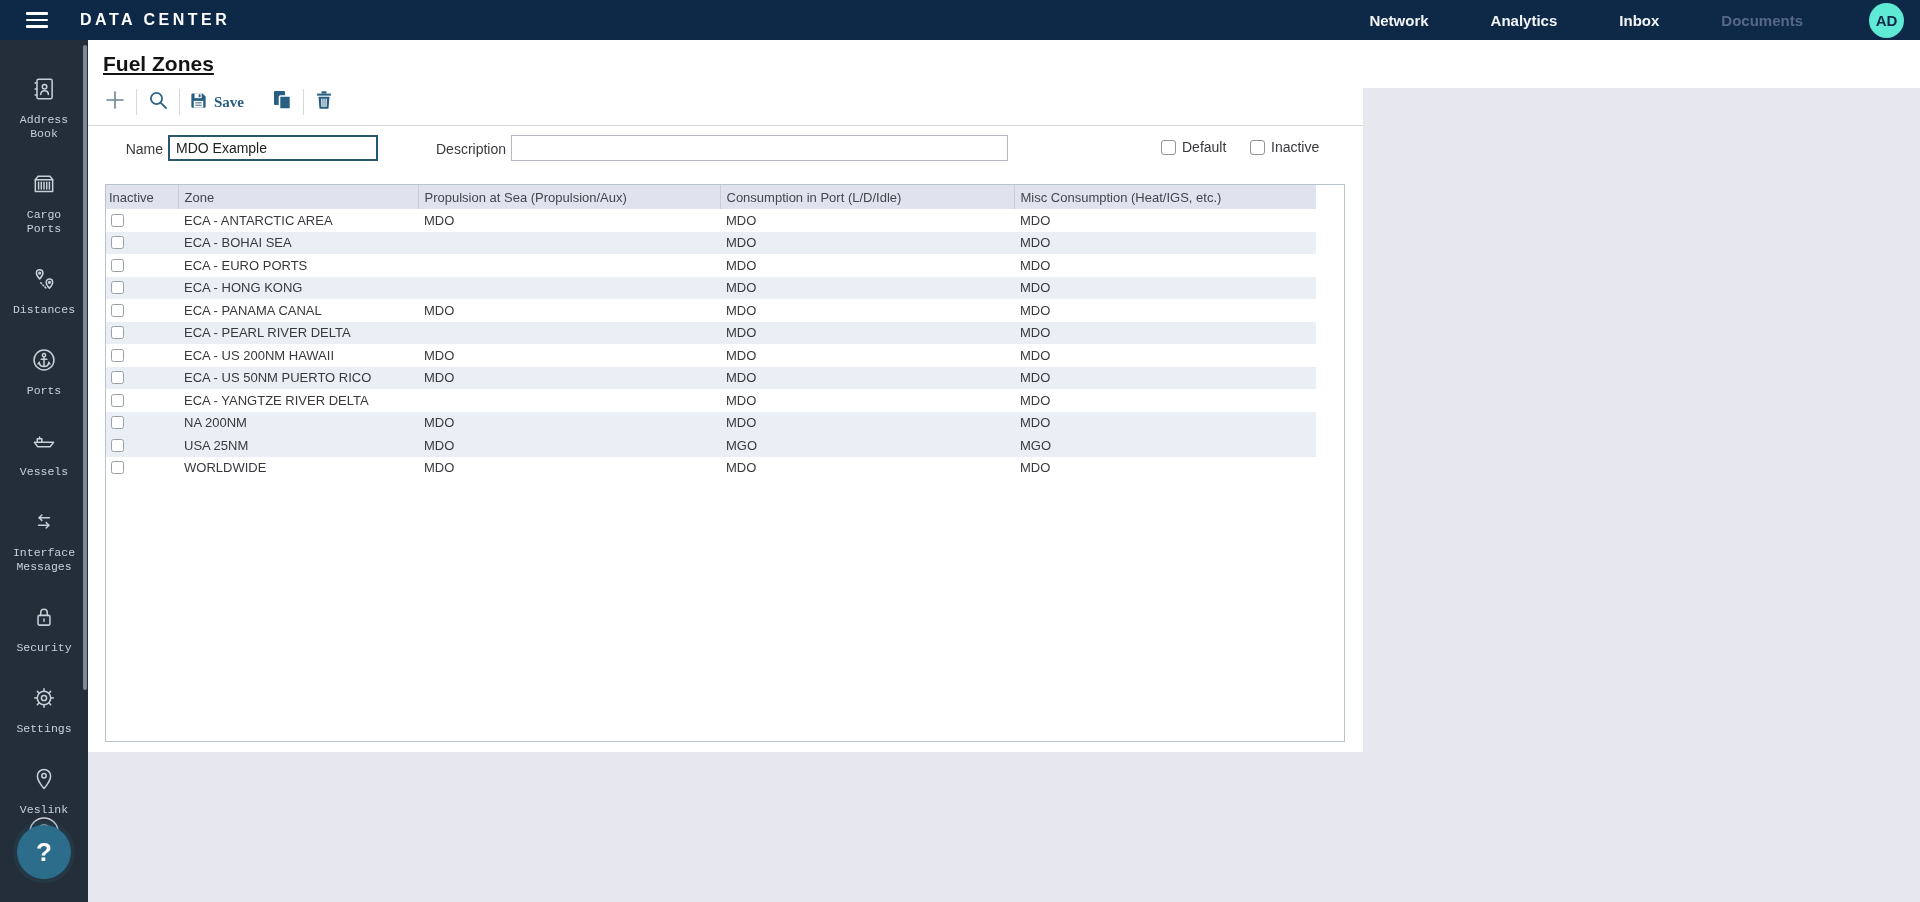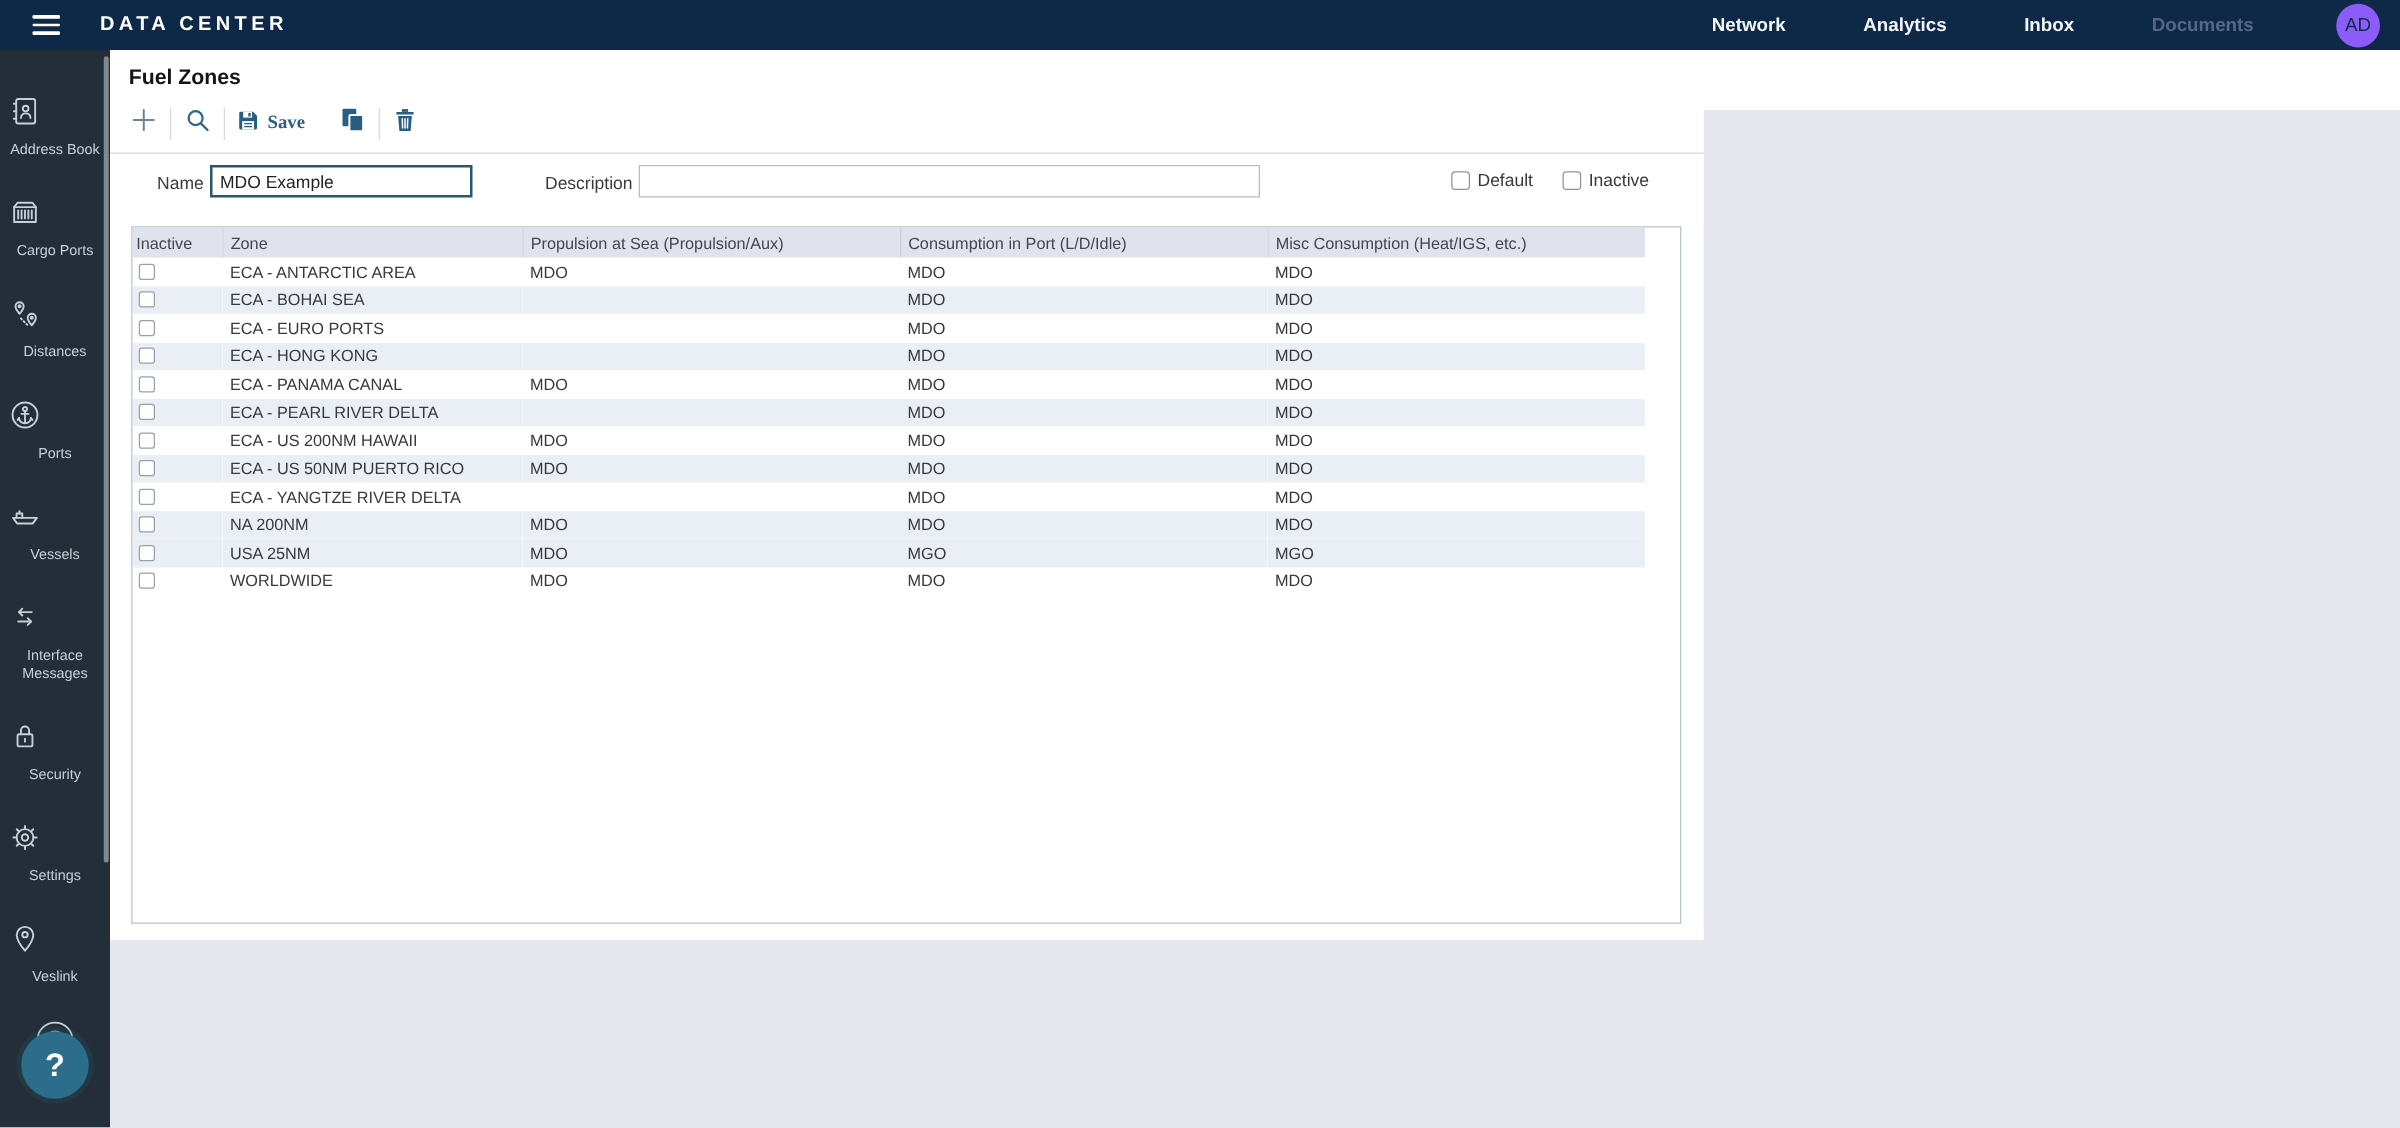--- a/index.html
+++ b/index.html
@@ -16,46 +16,46 @@
   }
   .hamburger { margin-left:26px; width:22px; display:flex; flex-direction:column; gap:4px; cursor:pointer; }
   .hamburger span { display:block; height:2.5px; background:#fff; border-radius:1px; }
   .app-title {
     margin-left:32px; color:#fff; font-size:16px; font-weight:bold; letter-spacing:3.5px;
   }
   .nav-items { margin-left:auto; display:flex; align-items:center; gap:62px; padding-right:16px; }
   .nav-item { color:#f3f5f8; font-size:15px; font-weight:bold; cursor:pointer; }
   .nav-item.muted { color:#56688a; }
   .avatar {
-    width:35px; height:35px; border-radius:50%; background:#8b5cf6;
-    color:#0e2948; font-weight:normal; font-size:15px;
+    width:35px; height:35px; border-radius:50%; background:#5eead4;
+    color:#0e2948; font-weight:bold; font-size:15px;
     display:flex; align-items:center; justify-content:center; margin-left:4px; cursor:pointer;
   }
   
   .sidebar {
     position:absolute; top:40px; left:0; width:88px; height:862px;
     background:#232e39; z-index:20; overflow:hidden;
   }
   .sidebar-items { padding-top:36px; display:flex; flex-direction:column; align-items:center; }
-  .sb-item { display:flex; flex-direction:column; align-items:flex-start; margin-bottom:30px; cursor:pointer; }
+  .sb-item { display:flex; flex-direction:column; align-items:center; margin-bottom:30px; cursor:pointer;font-family:Liberation Mono, monospace; }
   .sb-item svg { width:26px; height:26px; stroke:#c8d0d7; fill:none; stroke-width:1.4; stroke-linecap:round; stroke-linejoin:round; }
   .sb-label { margin-top:6px; width:74px; text-align:center; color:#c8d0d7; font-size:11.5px; line-height:14px; }
   .sb-scrollbar { position:absolute; top:5px; right:1px; width:4px; height:645px; background:#7f8a94; border-radius:2px; }
   .sb-partial-icon { position:absolute; left:24px; top:768px; }
   .sb-partial-icon svg { width:40px; height:26px; stroke:#c8d0d7; fill:none; stroke-width:1.4; }
   .help-btn {
     position:absolute; left:17px; bottom:23px; width:54px; height:54px; border-radius:50%;
     background:#2d6d8c; color:#fff; font-size:26px; font-weight:bold;
     display:flex; align-items:center; justify-content:center; cursor:pointer; z-index:25;
     box-shadow:0 0 0 4px rgba(45,109,140,0.15);
   }
   
   .top-strip { position:absolute; top:40px; left:88px; width:1832px; height:48px; background:#fff; }
   .panel { position:absolute; top:40px; left:88px; width:1275px; height:712px; background:#fff; }
-  .page-title { margin:12px 0 0 15px; font-size:17px; font-weight:bold; color:#141414; }
+  .page-title { margin:12px 0 0 15px; font-size:21px; font-weight:bold; color:#141414;text-decoration:underline; }
   
   .toolbar { display:flex; align-items:center; gap:9px; padding:12px 0 9px 15px; border-bottom:1px solid #d5d7db; }
   .tb-btn { display:flex; align-items:center; cursor:pointer;font-family:Liberation Serif, serif; }
   .tb-sep { width:1px; height:26px; background:#d7d9dd; }
   .save-label { margin-left:6px; font-size:15px; font-weight:bold; color:#275e81; }
   .tb-copy { margin-left:17px; }
   
   .form-row { position:relative; height:58px; }
   .fld-label { position:absolute; top:15px; font-size:14px; color:#3a3a3e; text-align:right; }
   .name-label { left:15px; width:60px; }

